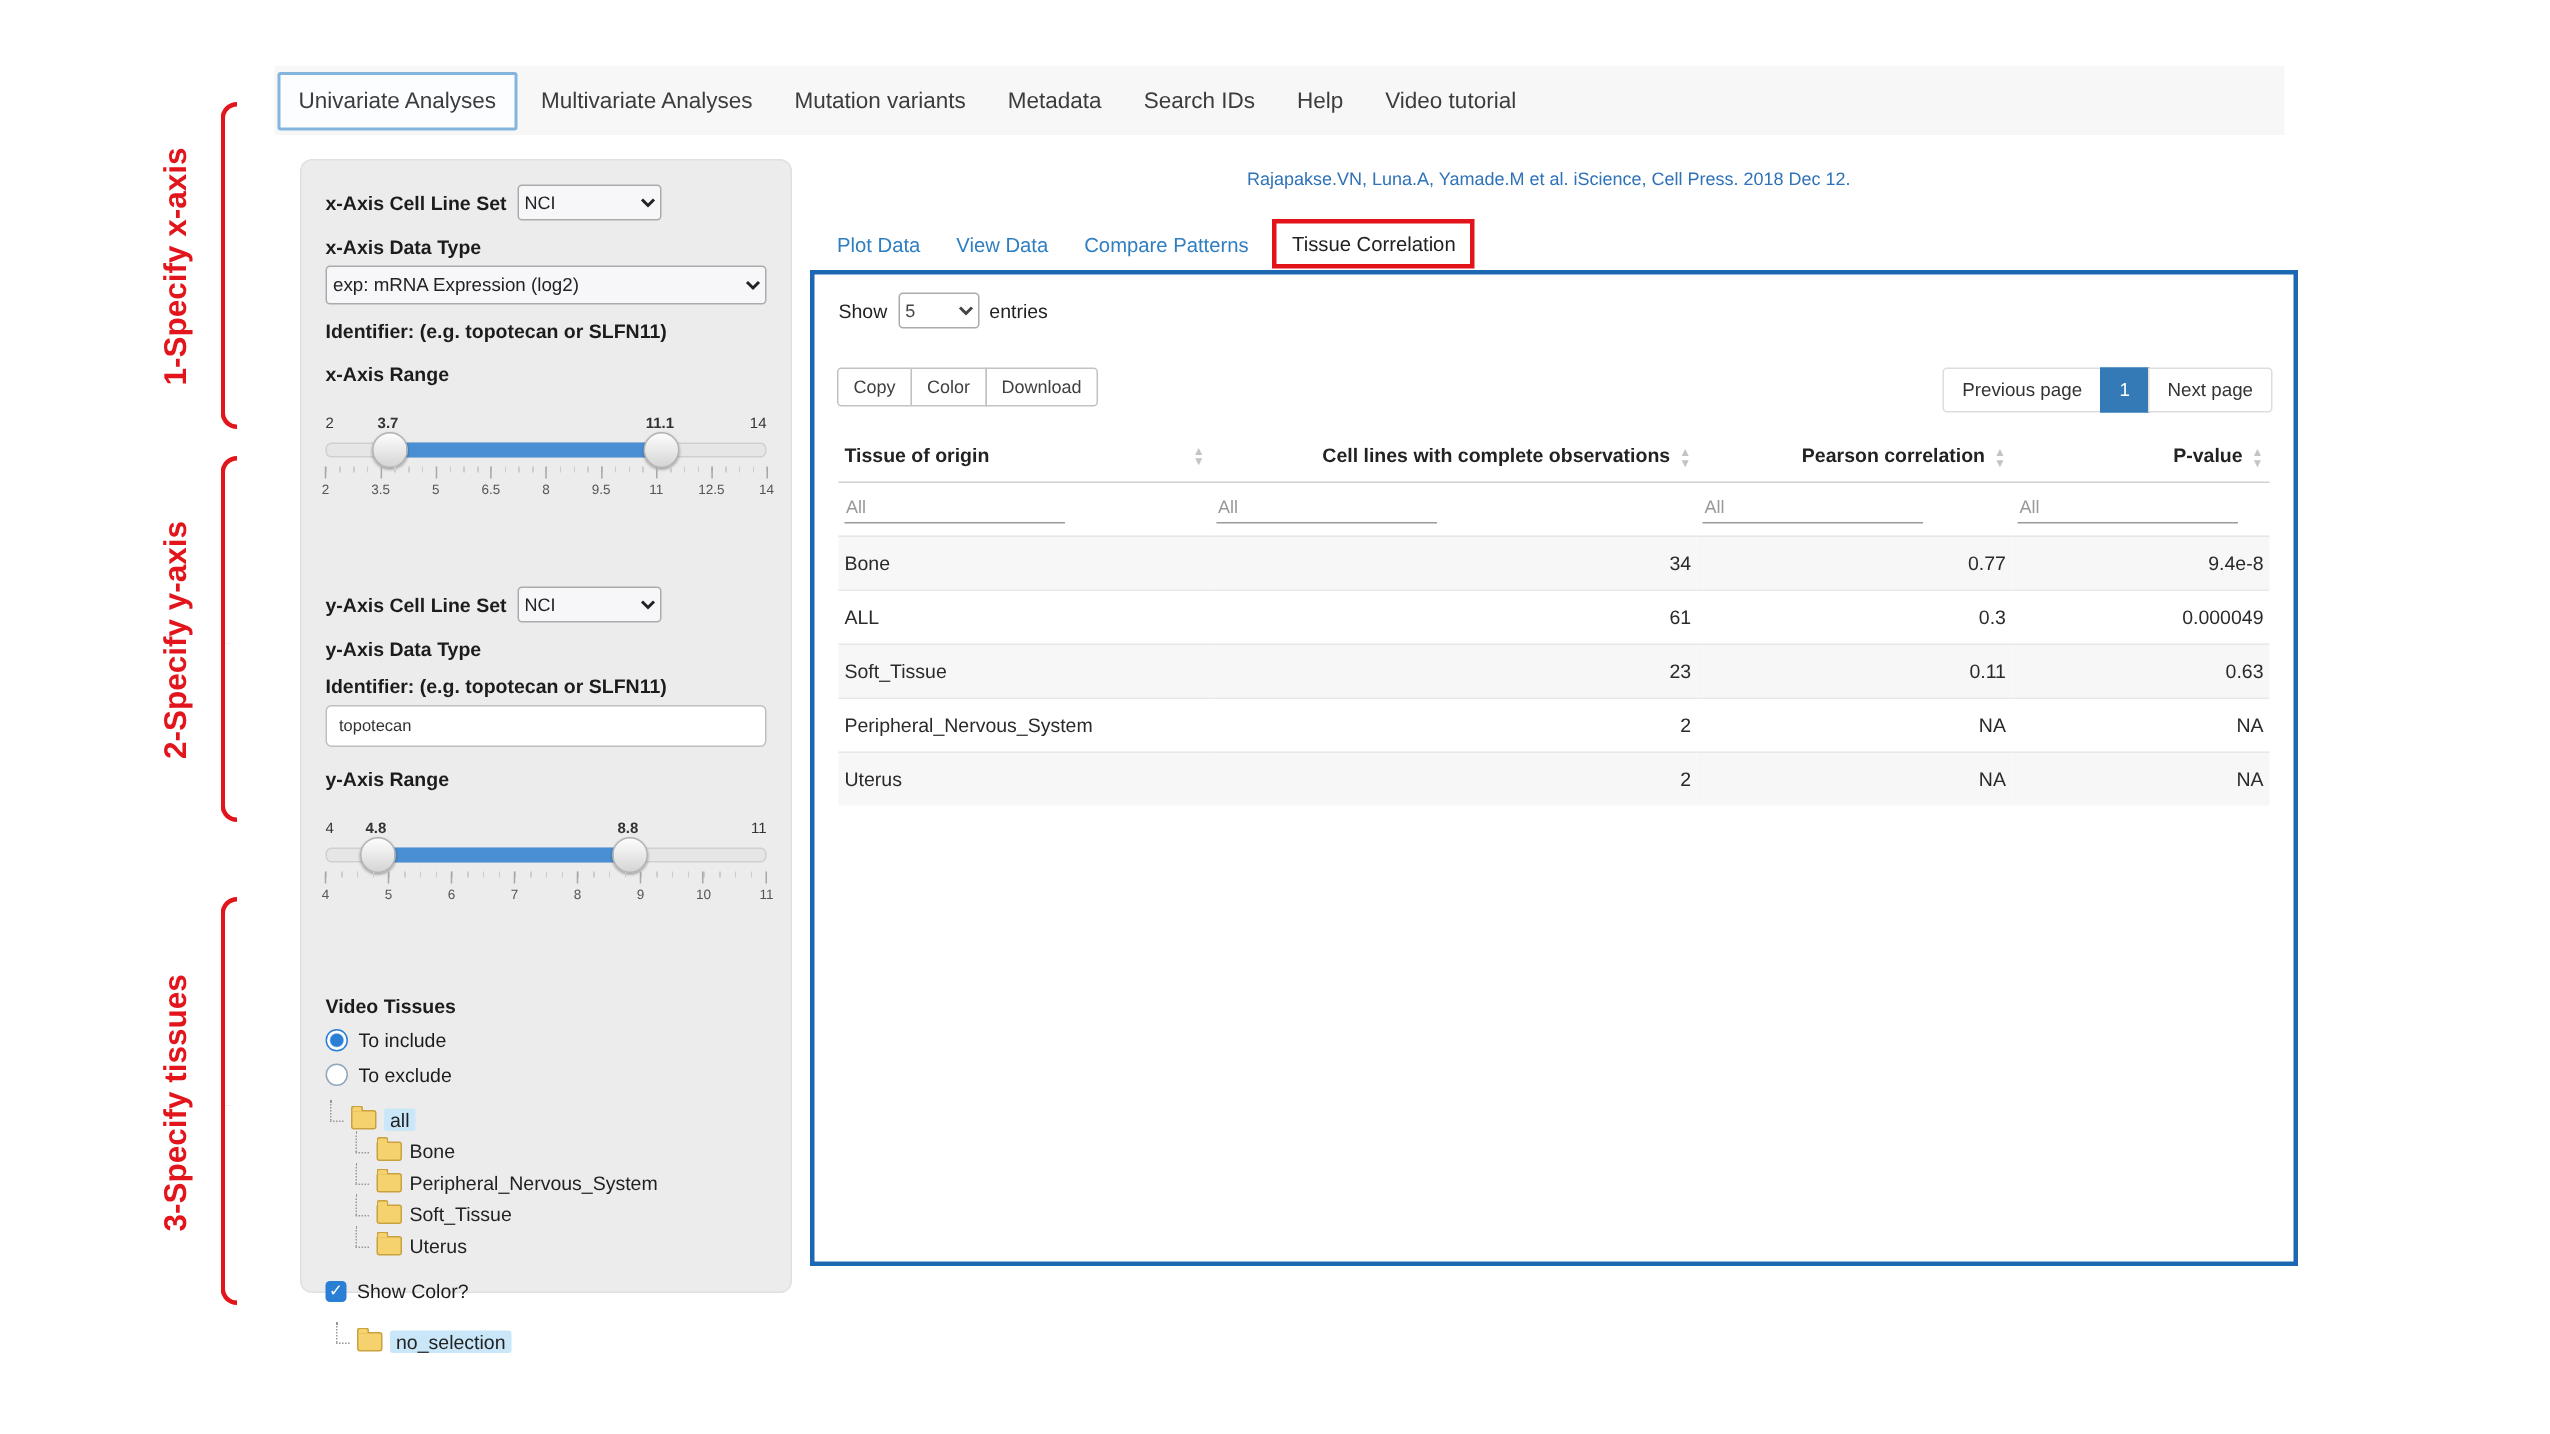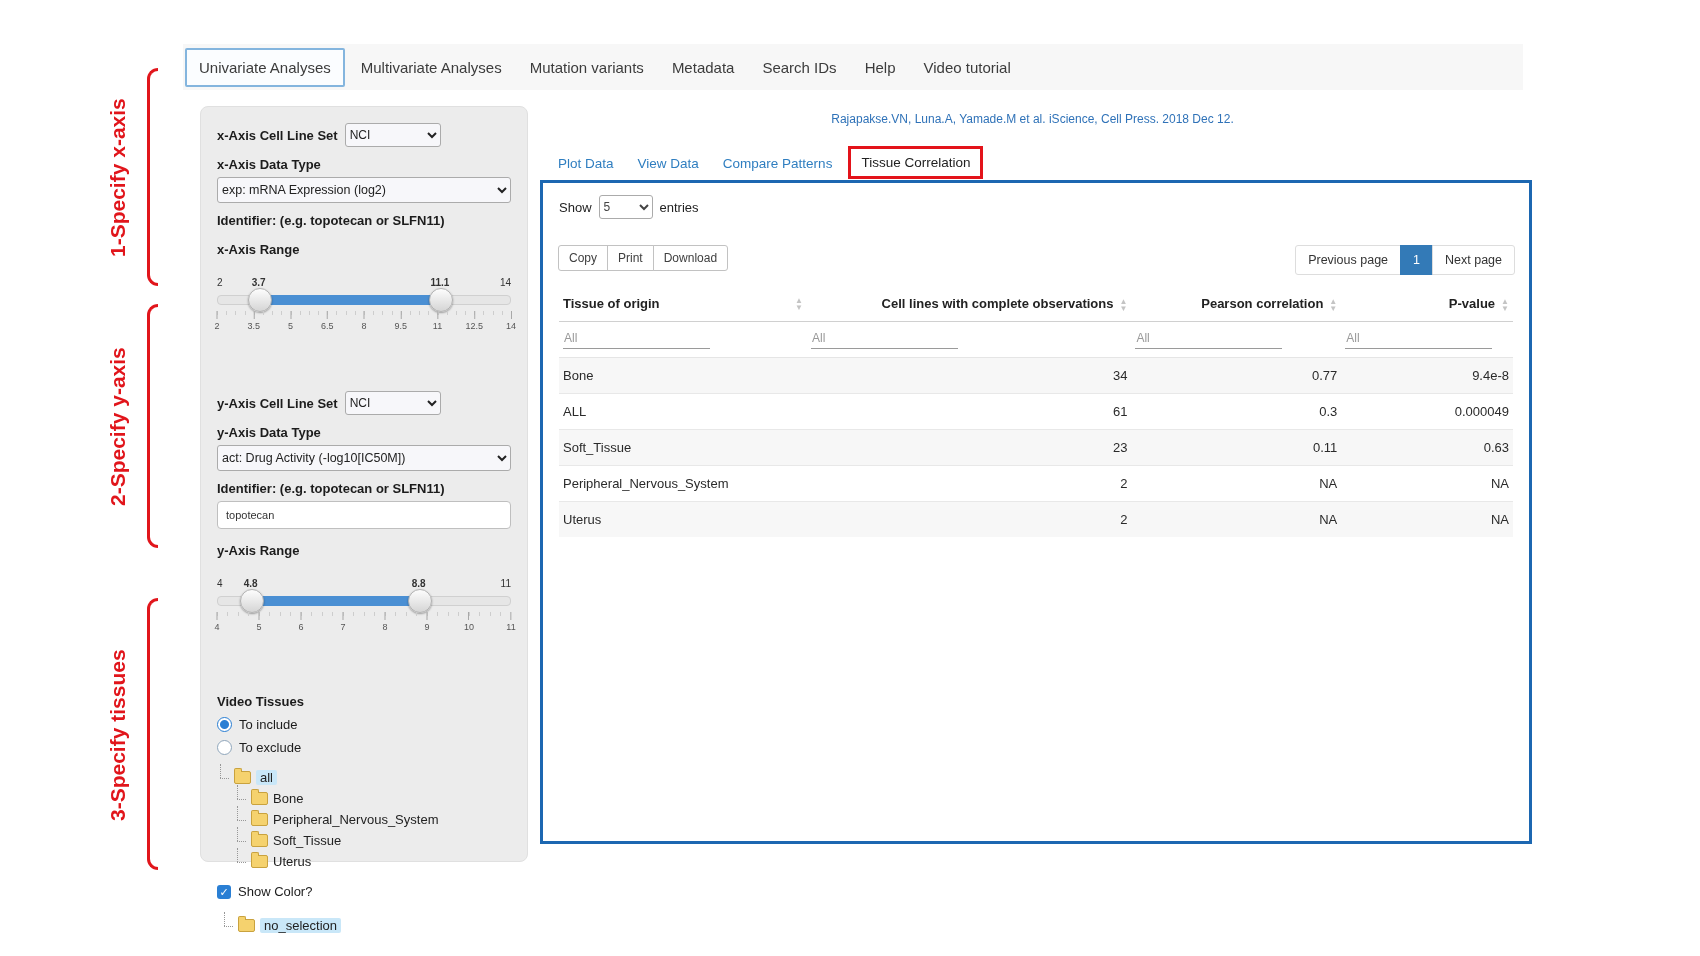--- a/index.html
+++ b/index.html
@@ -178,21 +178,20 @@
         </span>
     </div>
   </div>
 
   
   <div class="inline-row" style="margin-top:46px;">
     <span class="blabel">y-Axis Cell Line Set</span>
     <select class="sel-sm"><option>NCI</option></select>
   </div>
   <div class="blabel mt10">y-Axis Data Type</div>
-  <select class="sel-full"><option>act: Drug Activity (-log10[IC50M])</option></select>
   <div class="blabel mt10">Identifier: (e.g. topotecan or SLFN11)</div>
   <input class="txt" value="topotecan" style="">
   <div class="blabel mt14">y-Axis Range</div>
 
   <div class="slider">
     <span class="s-min">4</span>
     <span class="s-max">11</span>
     <span class="s-from" style="left:11.43%;">4.8</span>
     <span class="s-to" style="left:68.57%;">8.8</span>
     <div class="s-track"></div>
@@ -311,21 +310,21 @@
 
 
   <div class="pagination">
     <div class="pbtn">Previous page</div>
     <div class="pbtn active">1</div>
     <div class="pbtn">Next page</div>
   </div>
 
   <div class="dt-buttons">
     <div class="dtb">Copy</div>
-    <div class="dtb">Print</div>
+    <div class="dtb">Color</div>
     <div class="dtb">Download</div>
   </div>
 
   <table class="dt">
     <colgroup>
         <col style="width:26%;">
         <col style="width:34%;">
         <col style="width:22%;">
         <col style="width:18%;">
       </colgroup>

